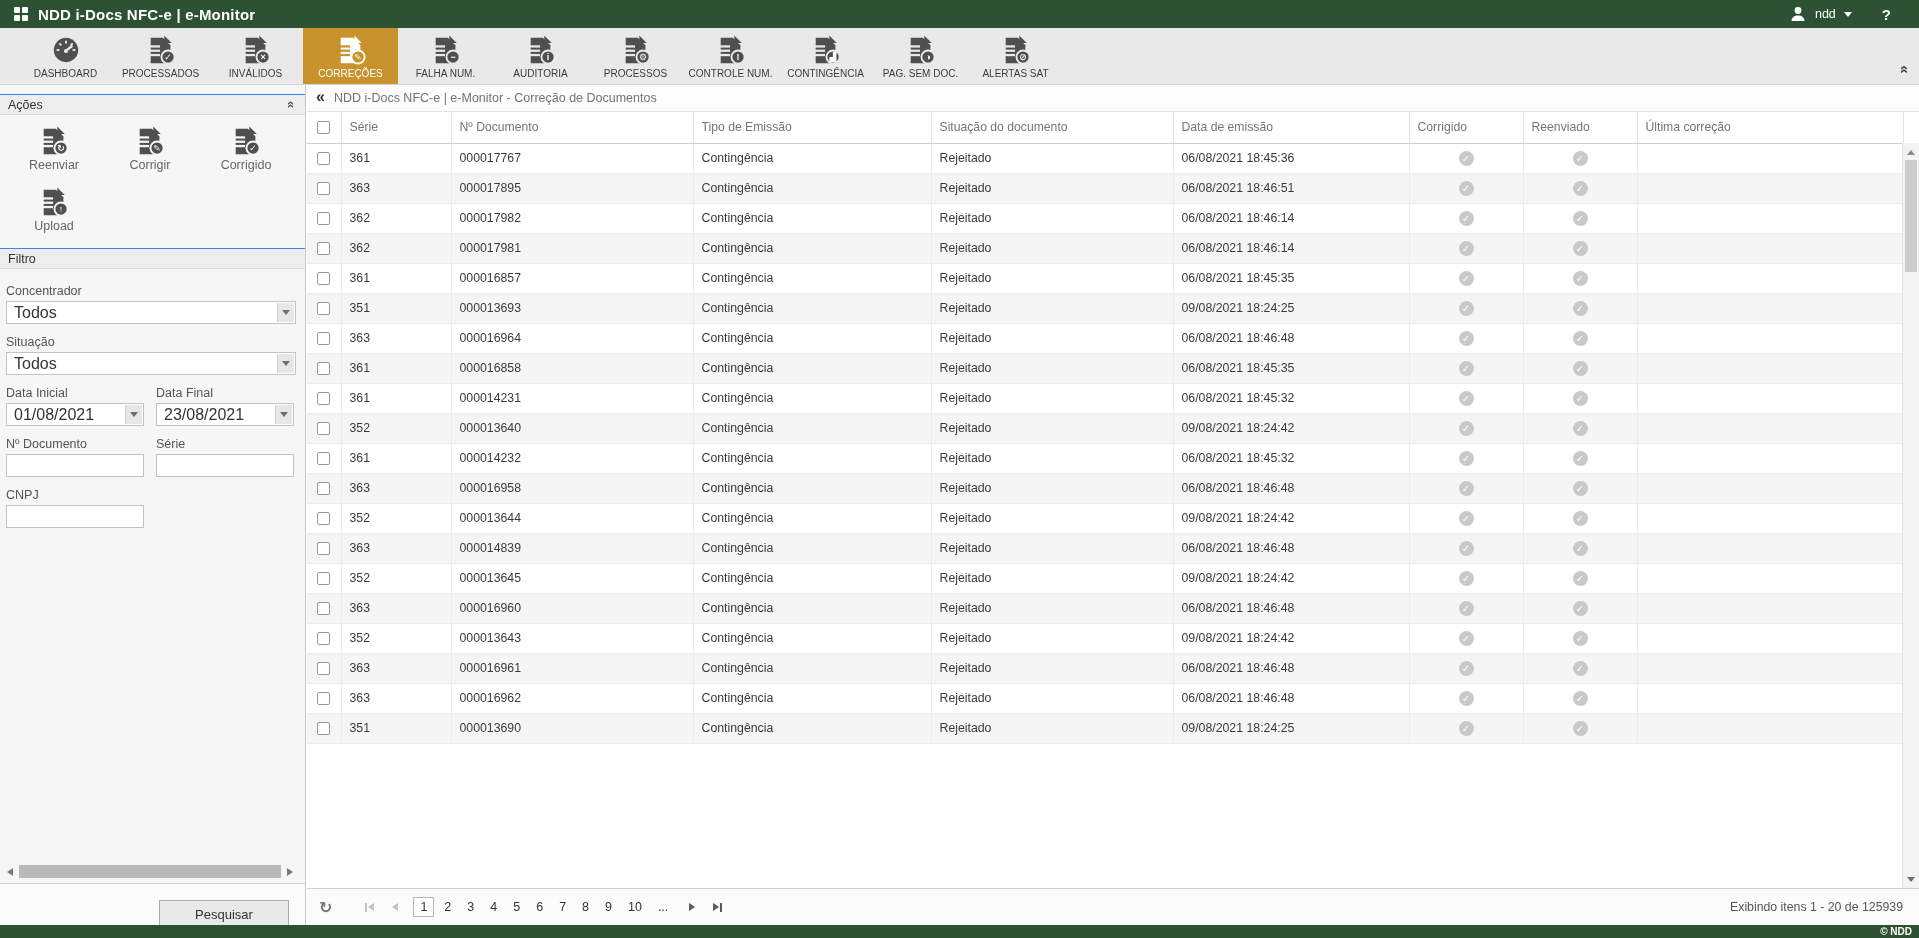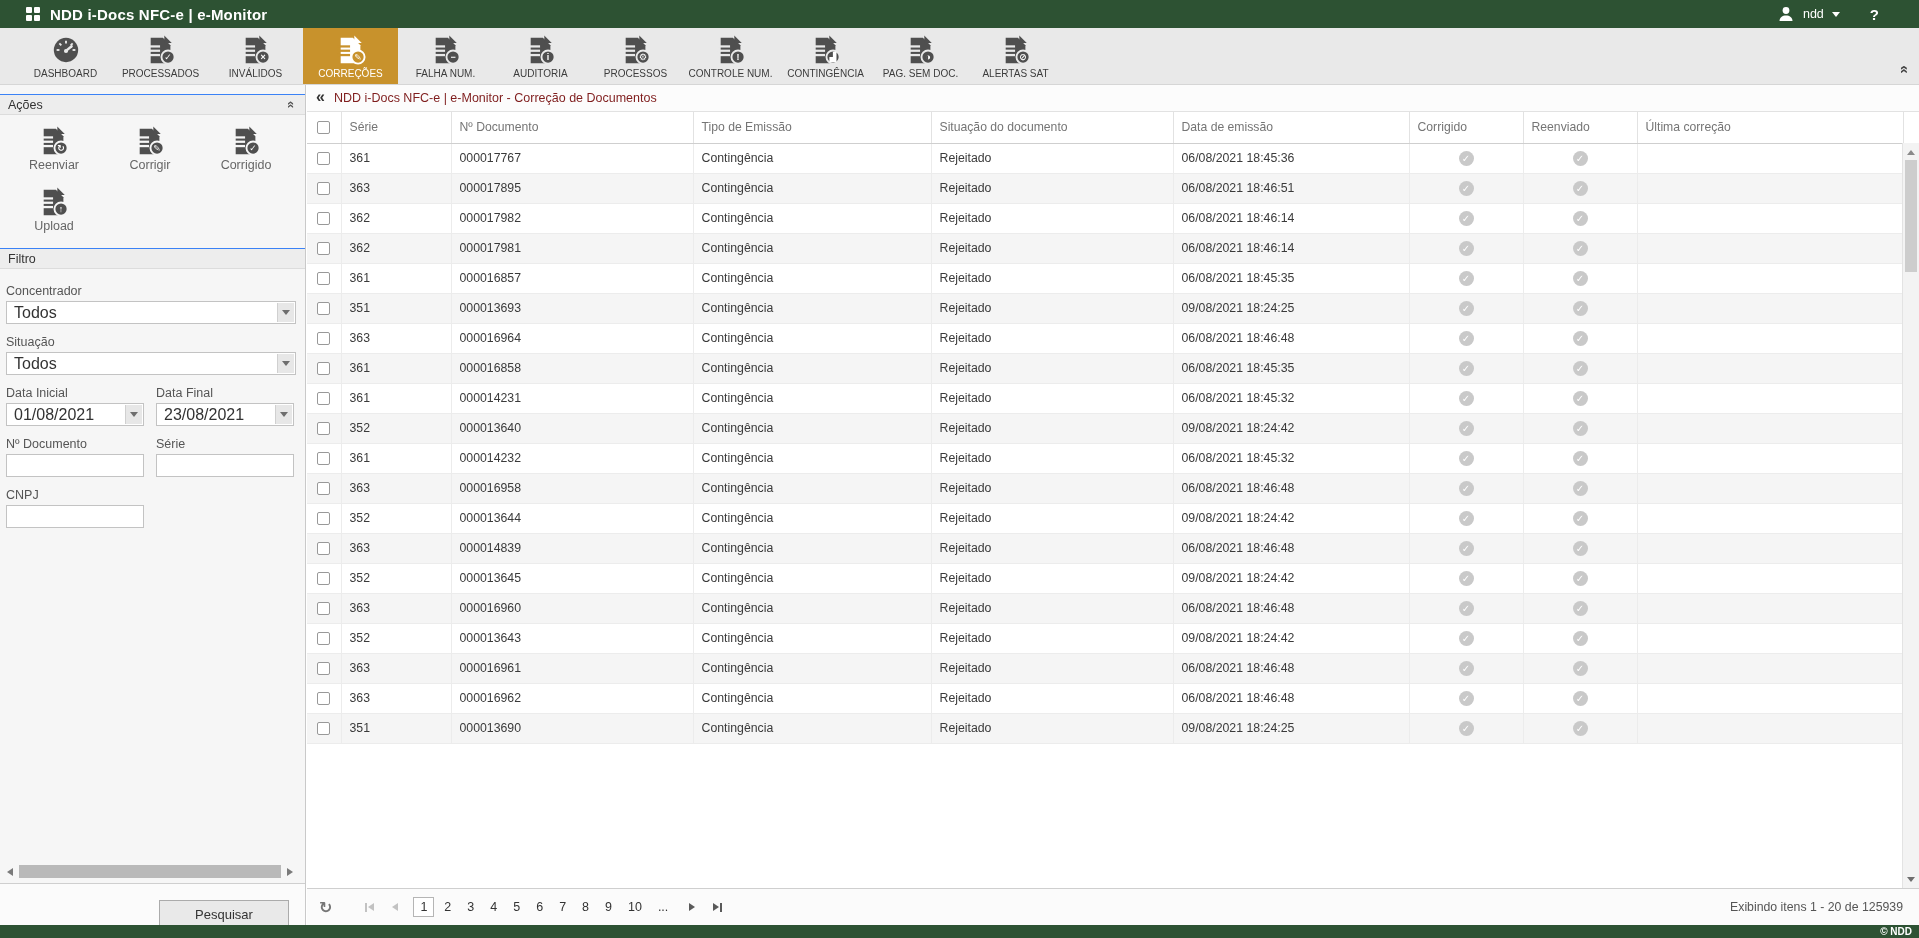--- a/index.html
+++ b/index.html
@@ -6,21 +6,21 @@
   html,body { width:1919px; height:938px; overflow:hidden; }
   body {
     font-family:"Liberation Sans","DejaVu Sans",sans-serif;
     background:#fff; color:#333; position:relative;
   }
   .app { position:absolute; inset:0; }
 
   
   header.hdr {
     position:absolute; top:0; left:0; right:0; height:28px;
-    background:#2d5233; display:flex; align-items:center; padding:0 22px;
+    background:#2d5233; display:flex; align-items:center; padding:0 10px;
   }
   .grid-ic { display:inline-grid; grid-template-columns:6px 6px; gap:2px; margin:0 10px 0 4px; cursor:pointer; }
   .grid-ic i { width:6px; height:6px; background:#fff; border-radius:1px; display:block; }
   h1.title { color:#fff; font-size:15px; font-weight:700; letter-spacing:.2px; }
   .hdr-right { margin-left:auto; display:flex; align-items:center; gap:8px; }
   .user-ic svg { display:block; }
   .user-name { color:#fff; font-size:12.5px; cursor:pointer; }
   .caret { width:0; height:0; border-left:4px solid transparent; border-right:4px solid transparent; border-top:5px solid #fff; display:inline-block; cursor:pointer; }
   .help { color:#fff; font-size:15px; font-weight:700; margin:0 18px 0 22px; cursor:pointer; }
 
@@ -99,21 +99,21 @@
     font-family:inherit; cursor:pointer;
   }
 
   
   main.main { position:absolute; top:85px; left:307px; right:0; bottom:13px; background:#fff; }
   .crumb {
     height:27px; display:flex; align-items:center; gap:9px; padding-left:9px;
     background:#fcfcfc; border-bottom:1px solid #e2e2e2;
   }
   .crumb-back { font-size:16px; color:#333; font-weight:700; cursor:pointer; line-height:1; margin-top:-2px; }
-  .crumb-txt { font-size:12.5px; color:#7f1d1d; }
+  .crumb-txt { font-size:12.5px; color:#737373; }
 
   table.grid { border-collapse:collapse; table-layout:fixed; width:1596px; }
   .grid thead th {
     height:31px; font-weight:400; text-align:left; font-size:12.2px; color:#757575;
     border-right:1px solid #e2e2e2; border-bottom:1px solid #cfcfcf; padding-left:8px;
     background:#fff; cursor:pointer; white-space:nowrap; overflow:hidden;
   }
   .grid tbody td {
     height:30px; font-size:12.3px; color:#3a3a3a;
     border-right:1px solid #ececec; border-bottom:1px solid #ececec; padding-left:8px;

